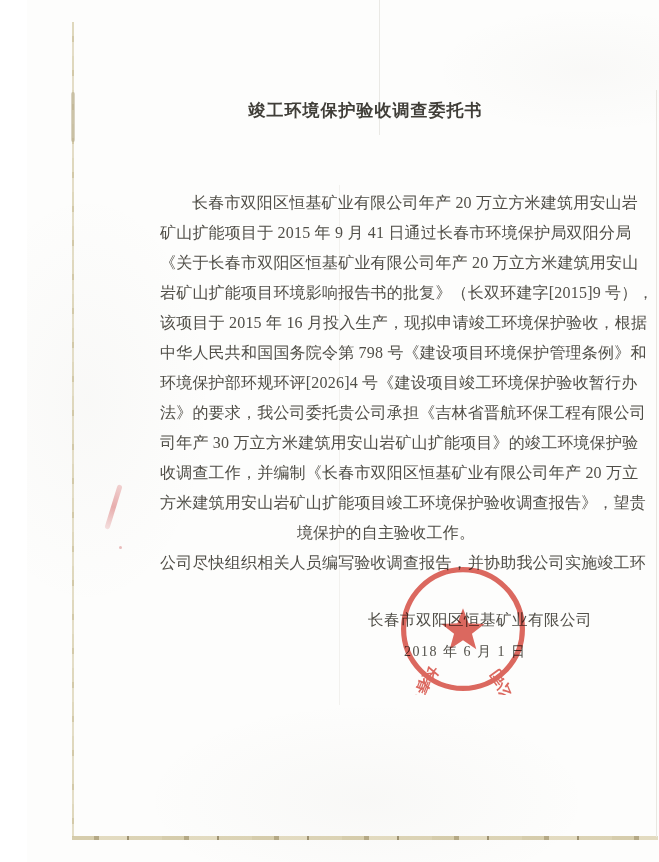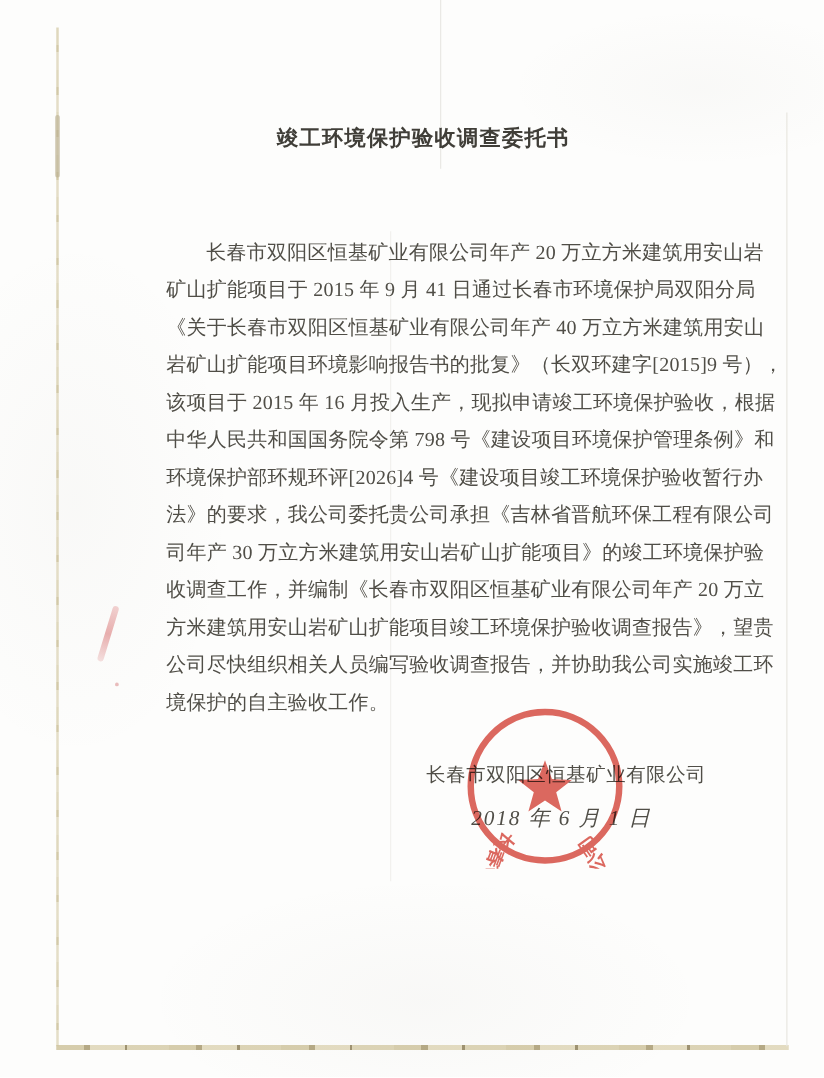--- a/index.html
+++ b/index.html
@@ -3,21 +3,21 @@
 <meta charset="utf-8">
 <style>
   html,body{margin:0;padding:0;background:#ffffff;}
   body{width:659px;height:862px;position:relative;overflow:hidden;
        font-family:"Liberation Serif", serif;}
   .scan{position:absolute;inset:0;
         background:
           radial-gradient(ellipse 220px 90px at 560px 70px, rgba(120,115,100,0.03), transparent 70%),
           radial-gradient(ellipse 320px 140px at 340px 800px, rgba(120,115,100,0.035), transparent 70%),
           radial-gradient(ellipse 180px 300px at 60px 400px, rgba(120,115,100,0.03), transparent 70%),
-          #fdfdfc;}
+          #fdfdfc; margin-left: 27px;}
   
   .edge-left{position:absolute;left:45px;top:22px;width:2px;height:815px;
              background:repeating-linear-gradient(180deg,#d8cfae 0 14px,#c9bd94 14px 20px,#ded6ba 20px 34px);
              opacity:.8;}
   .edge-left::before{content:"";position:absolute;left:-1px;top:70px;width:4px;height:50px;
              background:#a2946c;opacity:.5;border-radius:2px;}
   .edge-bottom{position:absolute;left:45px;top:836px;width:586px;height:4px;
              background:repeating-linear-gradient(90deg,#cfc49e 0 22px,#a89a70 22px 27px,#ded5b6 27px 55px,#8d7f58 55px 57px,#d6cca9 57px 90px);
              opacity:.85;}
   .edge-right{position:absolute;left:629px;top:90px;width:1px;height:747px;background:#e9e7e1;}
@@ -26,26 +26,26 @@
   .crease-mid{left:312px;top:185px;width:1px;height:520px;opacity:.6;}
   .smudge{position:absolute;left:84px;top:484px;width:5px;height:46px;
           background:linear-gradient(180deg,rgba(222,130,130,0.35),rgba(215,110,110,0.55),rgba(222,140,140,0.25));
           transform:rotate(17deg);border-radius:3px;}
   .smudge-dot{position:absolute;left:92px;top:546px;width:3px;height:3px;border-radius:50%;
           background:rgba(210,110,110,0.45);}
   
   .title{position:absolute;left:45px;top:99px;width:587px;text-align:center;
          font-size:17px;font-weight:bold;letter-spacing:1px;color:#403e38;}
   .salutation{position:absolute;left:133px;top:159px;font-size:16px;color:#504e47;letter-spacing:.5px;}
-  .doc-body{position:absolute;left:133px;top:188px;width:452px;}
+  .doc-body{position:absolute;left:133px;top:188px;width:452px;text-align:center;}
   .bline{height:30px;line-height:30px;font-size:16px;color:#504e47;
          letter-spacing:.2px;white-space:nowrap;}
   .bline.indent{padding-left:32px;}
   .sig-company{position:absolute;left:341px;top:610px;font-size:15.5px;color:#504e47;letter-spacing:.5px;}
-  .sig-date{position:absolute;left:377px;top:643px;font-size:17px;color:#504e47;letter-spacing:1.5px;font-style:italic;}
+  .sig-date{position:absolute;left:377px;top:643px;font-size:14px;color:#504e47;letter-spacing:1.5px;}
   .stamp{position:absolute;left:370px;top:563px;width:132px;height:132px;
          mix-blend-mode:multiply;opacity:.88;}
   .stamp text{font-family:"Liberation Serif", serif;font-weight:bold;}
 </style>
 </head>
 <body>
 
 <div class="scan">
 
   <div class="edge-left"></div>
@@ -55,31 +55,31 @@
   <div class="crease crease-mid"></div>
   <div class="smudge"></div>
   <div class="smudge-dot"></div>
 
   <div class="title">竣工环境保护验收调查委托书</div>
 
 
   <div class="doc-body">
     <div class="bline indent">长春市双阳区恒基矿业有限公司年产 20 万立方米建筑用安山岩</div>
     <div class="bline">矿山扩能项目于 2015 年 9 月 41 日通过长春市环境保护局双阳分局</div>
-    <div class="bline">《关于长春市双阳区恒基矿业有限公司年产 40 万立方米建筑用安山</div>
+    <div class="bline">《关于长春市双阳区恒基矿业有限公司年产 20 万立方米建筑用安山</div>
     <div class="bline">岩矿山扩能项目环境影响报告书的批复》（长双环建字[2015]9 号），</div>
     <div class="bline">该项目于 2015 年 16 月投入生产，现拟申请竣工环境保护验收，根据</div>
     <div class="bline">中华人民共和国国务院令第 798 号《建设项目环境保护管理条例》和</div>
     <div class="bline">环境保护部环规环评[2026]4 号《建设项目竣工环境保护验收暂行办</div>
     <div class="bline">法》的要求，我公司委托贵公司承担《吉林省晋航环保工程有限公司</div>
     <div class="bline">司年产 30 万立方米建筑用安山岩矿山扩能项目》的竣工环境保护验</div>
     <div class="bline">收调查工作，并编制《长春市双阳区恒基矿业有限公司年产 20 万立</div>
     <div class="bline">方米建筑用安山岩矿山扩能项目竣工环境保护验收调查报告》，望贵</div>
+    <div class="bline">境保护的自主验收工作。</div>
     <div class="bline">公司尽快组织相关人员编写验收调查报告，并协助我公司实施竣工环</div>
-    <div class="bline">境保护的自主验收工作。</div>
   </div>
 
   <div class="sig-company">长春市双阳区恒基矿业有限公司</div>
   <div class="sig-date">2018 年 6 月 1 日</div>
 
   <svg class="stamp" viewBox="0 0 140 140" xmlns="http://www.w3.org/2000/svg">
     <circle cx="70" cy="70" r="63" fill="none" stroke="#d9544a" stroke-width="5.5"></circle>
     <path id="stamp-arc" d="M 37.9 108.3 A 50 50 0 1 0 102.1 108.3" fill="none"></path>
     <text font-size="15" fill="#d9544a">
       <textPath href="#stamp-arc" textLength="240" lengthAdjust="spacingAndGlyphs">长春市双阳区恒基矿业有限公司</textPath>

